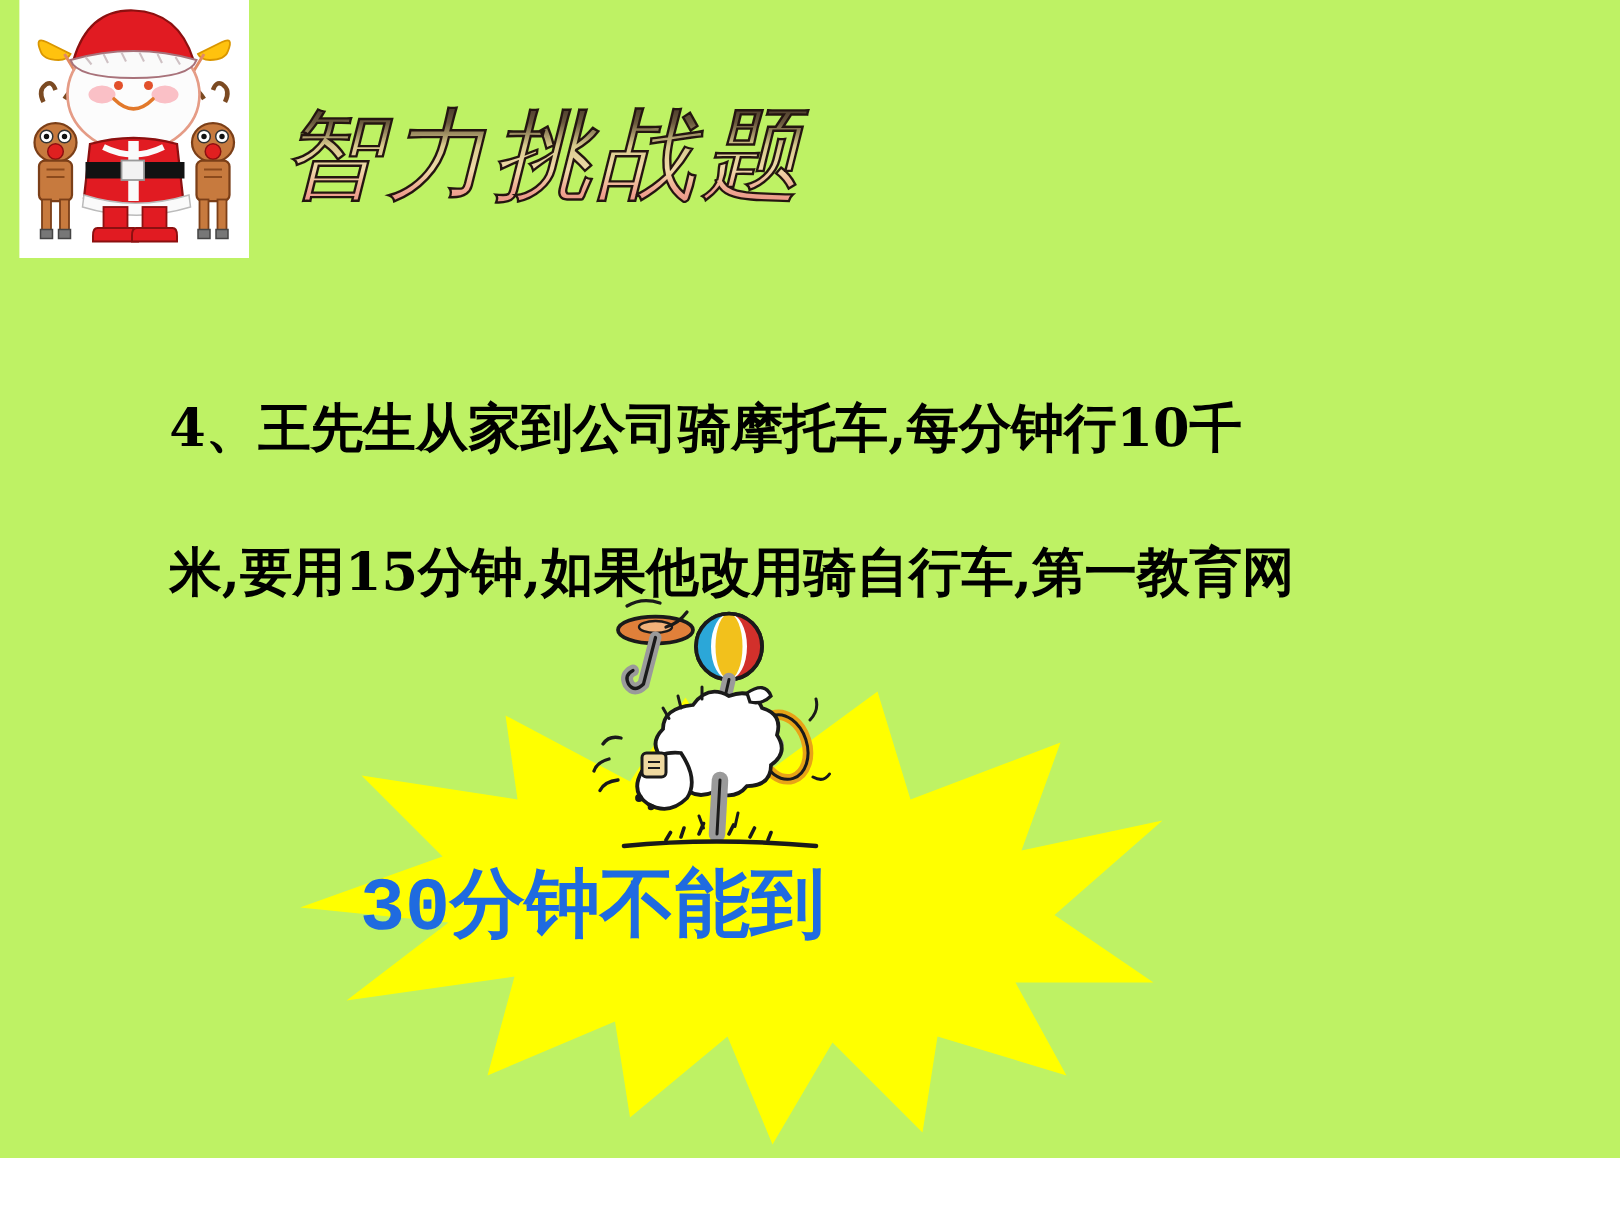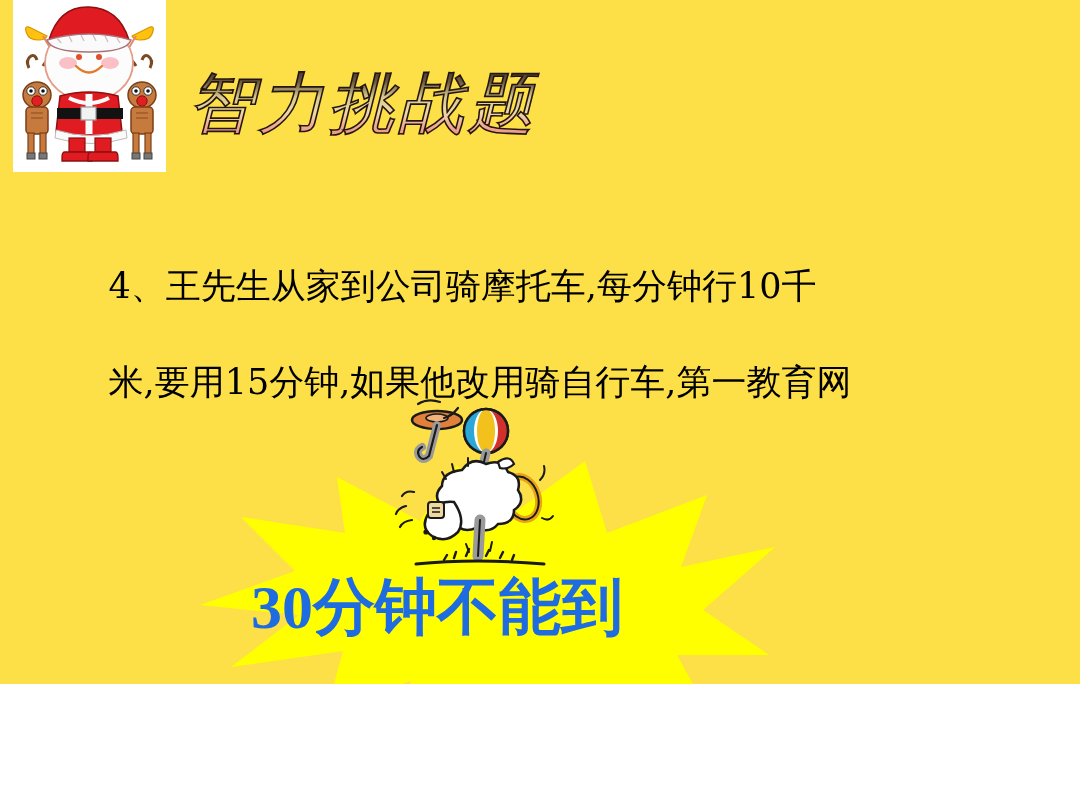--- a/index.html
+++ b/index.html
@@ -9,22 +9,22 @@
   }
   body {
     width: 1080px;
     height: 810px;
     overflow: hidden;
     font-family: "Liberation Sans", sans-serif;
   }
   #slide {
     position: relative;
     width: 1080px;
-    height: 684px;
-    background: #fde047;
+    height: 772px;
+    background: #bef264;
     overflow: hidden;
   }
 
   
   #santa-box {
     position: absolute;
     left: 13px;
     top: 0px;
     width: 153px;
     height: 172px;
@@ -42,21 +42,21 @@
   }
   #title-art svg { display: block; width: 380px; height: 100px; }
 
   
   #question {
     position: absolute;
     left: 64px;
     top: 214px;
     width: 900px;
     font-family: "DejaVu Serif", "Liberation Serif", serif;
-    font-weight: normal;
+    font-weight: bold;
     font-size: 35px;
     line-height: 48px;
     color: #000000;
     letter-spacing: 0px;
     white-space: pre-wrap;
   }
 
   
   #starburst {
     position: absolute;
@@ -73,26 +73,26 @@
     left: 382px;
     top: 392px;
     width: 176px;
     height: 184px;
   }
   #sheep svg { display: block; width: 176px; height: 184px; }
 
   
   #answer {
     position: absolute;
-    left: 251px;
+    left: 240px;
     top: 572px;
     width: 460px;
-    font-family: Liberation Serif, serif;
+    font-family: Liberation Mono, monospace;
     font-weight: bold;
-    font-size: 62px;
+    font-size: 50px;
     line-height: 70px;
     color: #1F6BE0;
     white-space: nowrap;
   }
 
   
   #watermark {
     position: absolute;
     right: 10px;
     bottom: 8px;

